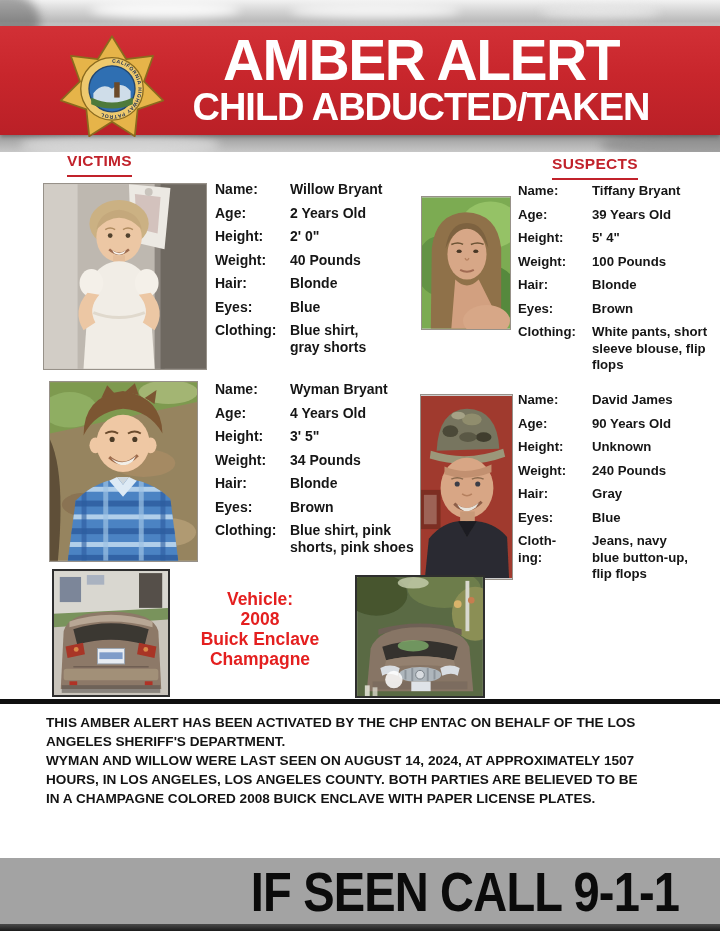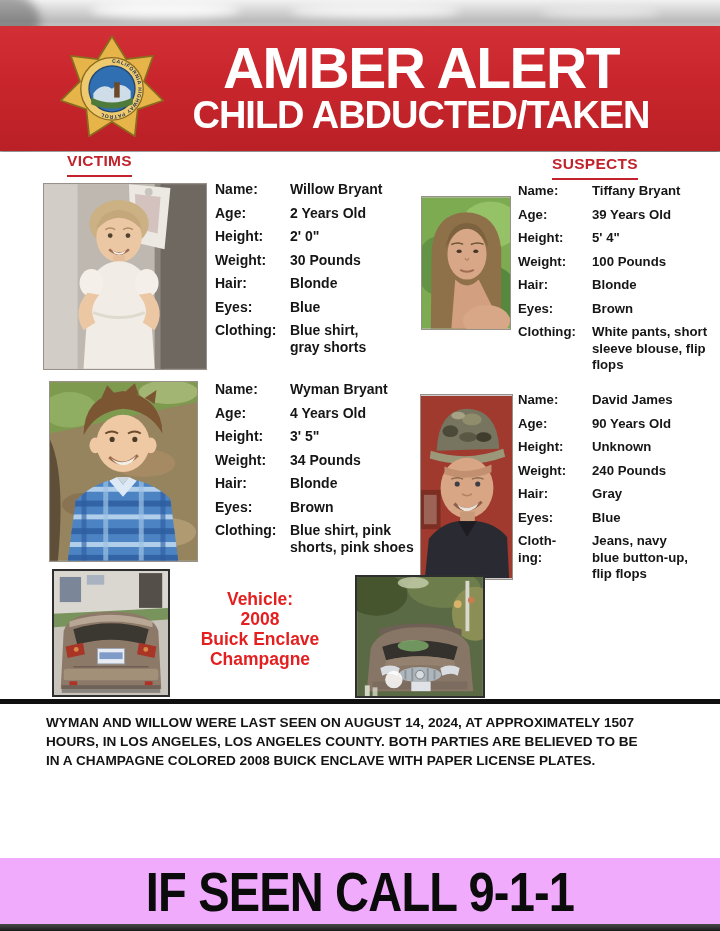--- a/index.html
+++ b/index.html
@@ -13,21 +13,21 @@
     background:linear-gradient(180deg,#f2f2f2 0%,#b9b9b9 14%,#d6d6d6 20%,#a8a8a8 92%,#c7c7c7 100%);
   }
   .blob{position:absolute;border-radius:50%;filter:blur(5px);}
   .blob.b1{left:90px;top:2px;width:150px;height:16px;background:rgba(255,255,255,.85);}
   .blob.b2{left:290px;top:4px;width:170px;height:14px;background:rgba(255,255,255,.75);}
   .blob.b3{left:540px;top:6px;width:120px;height:12px;background:rgba(240,240,240,.7);}
   .blob.b4{left:-30px;top:-8px;width:70px;height:60px;background:rgba(70,70,70,.45);}
   .blob.b5{left:600px;top:130px;width:180px;height:30px;background:rgba(120,120,120,.5);}
   .blob.b6{left:20px;top:132px;width:200px;height:26px;background:rgba(230,230,230,.6);}
   .red-banner{
-    position:absolute;left:0;top:26px;width:720px;height:125px;box-sizing:border-box;
+    position:absolute;left:0;top:26px;width:720px;height:109px;box-sizing:border-box;
     background:linear-gradient(180deg,#d23036 0%,#c8262c 45%,#ba2027 100%);
     display:flex;flex-direction:column;align-items:center;justify-content:center;
     padding-left:158px;padding-right:36px;
     box-shadow:0 2px 4px rgba(0,0,0,.35);
   }
   .banner-title{font-size:57px;line-height:53px;font-weight:bold;color:#fff;letter-spacing:-1.5px;white-space:nowrap;}
   .banner-subtitle{font-size:38px;line-height:41px;font-weight:bold;color:#fff;letter-spacing:-1px;white-space:nowrap;}
   .badge{position:absolute;left:56px;top:34px;width:112px;height:114px;}
   .badge svg{display:block;width:100%;height:100%;}
   
@@ -61,25 +61,25 @@
   #details-david{left:518px;top:392px;width:200px;}
   
   .vehicle-text{
     position:absolute;left:178px;top:589px;width:164px;text-align:center;
     color:#e41f1f;font-weight:bold;font-size:17.5px;line-height:20px;white-space:pre-line;
   }
   
   .divider{position:absolute;left:0;top:699px;width:720px;height:5px;background:#101010;}
   .notice{position:absolute;left:46px;top:713px;width:648px;color:#141414;font-weight:bold;font-size:13.6px;line-height:19px;}
   .notice .para{white-space:pre-line;}
-  .notice .para + .para{margin-top:19px;}
+  .notice .para + .para{}
   
   .footer-band{
-    position:absolute;left:0;top:858px;width:720px;height:66px;background:#f0abfc;
-    display:flex;align-items:center;justify-content:center;
+    position:absolute;left:0;top:858px;width:720px;height:66px;background:#a3a3a3;
+    display:flex;align-items:center;justify-content:flex-end;
   }
   .footer-text{
     font-size:56px;font-weight:bold;color:#0b0b0b;letter-spacing:-1px;white-space:nowrap;
     transform:scaleX(.84);transform-origin:center;
   }
   .bottom-strip{position:absolute;left:0;top:924px;width:720px;height:7px;background:linear-gradient(#4a4a4a,#1b1b1b);}
 </style>
 </head>
 <body>
 
@@ -317,21 +317,21 @@
     <div class="row">
         <div class="lbl">Age:</div>
         <div class="val">2 Years Old</div>
       </div>
     <div class="row">
         <div class="lbl">Height:</div>
         <div class="val">2' 0"</div>
       </div>
     <div class="row">
         <div class="lbl">Weight:</div>
-        <div class="val">30 Pounds</div>
+        <div class="val">40 Pounds</div>
       </div>
     <div class="row">
         <div class="lbl">Hair:</div>
         <div class="val">Blonde</div>
       </div>
     <div class="row">
         <div class="lbl">Eyes:</div>
         <div class="val">Blue</div>
       </div>
     <div class="row">
@@ -440,20 +440,22 @@
       </div>
   </div>
 
   <div class="vehicle-text">Vehicle:
 2008
 Buick Enclave
 Champagne</div>
 
   <div class="divider"></div>
   <div class="notice">
+    <div class="para">THIS AMBER ALERT HAS BEEN ACTIVATED BY THE CHP ENTAC ON BEHALF OF THE LOS
+ANGELES SHERIFF'S DEPARTMENT.</div>
     <div class="para">WYMAN AND WILLOW WERE LAST SEEN ON AUGUST 14, 2024, AT APPROXIMATELY 1507
 HOURS, IN LOS ANGELES, LOS ANGELES COUNTY.  BOTH PARTIES ARE BELIEVED TO BE
 IN A CHAMPAGNE COLORED 2008 BUICK ENCLAVE WITH PAPER LICENSE PLATES.</div>
   </div>
 
   <div class="footer-band">
     <div class="footer-text">IF SEEN CALL 9-1-1</div>
   </div>
   <div class="bottom-strip"></div>
 

